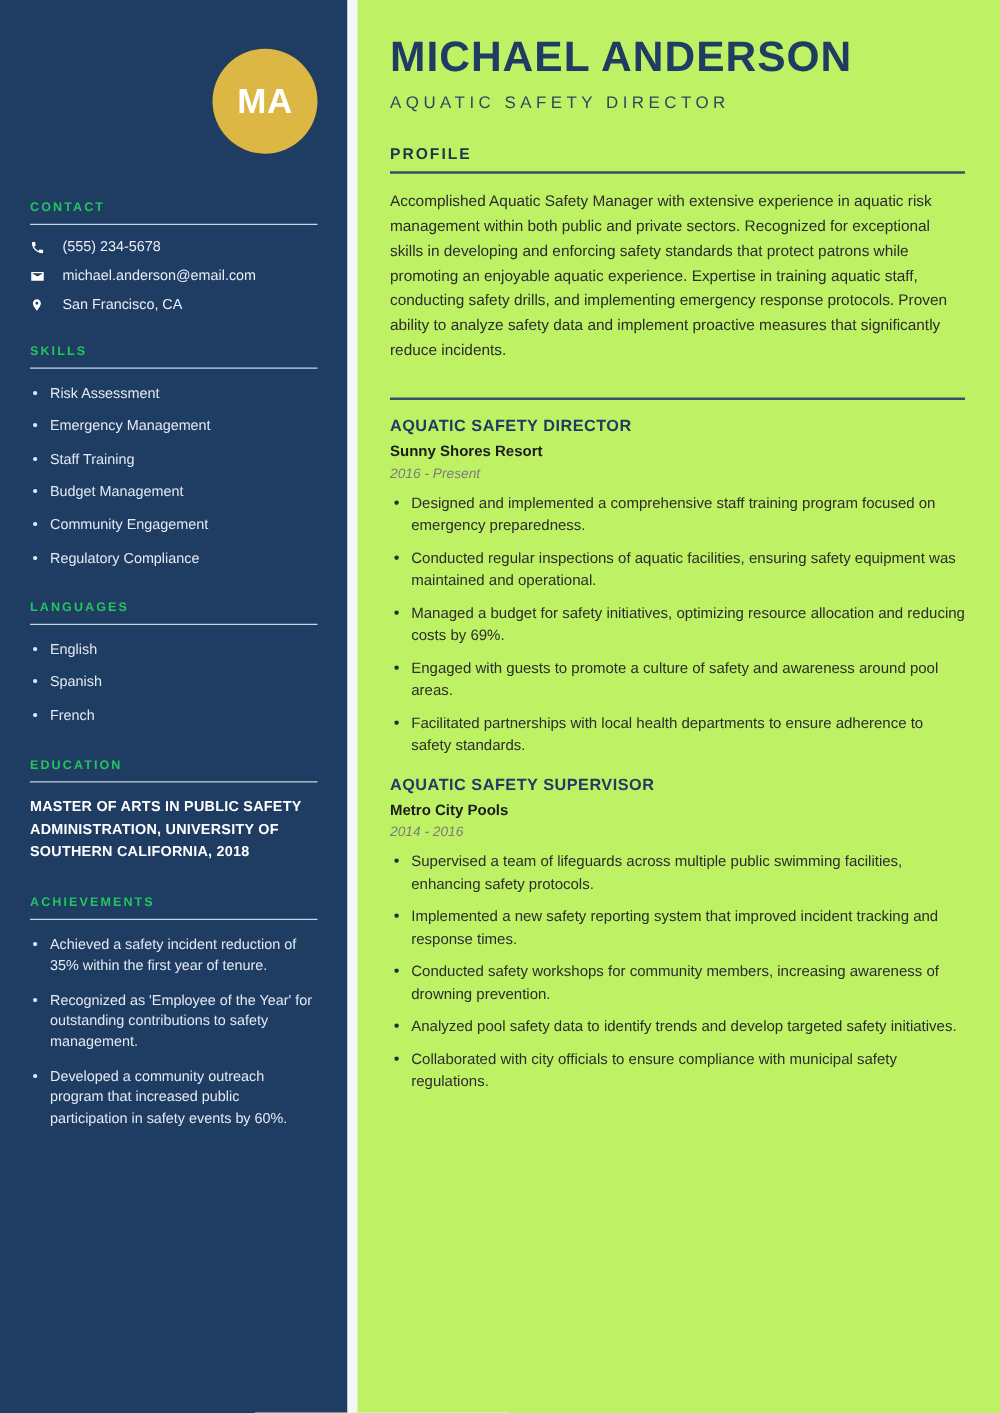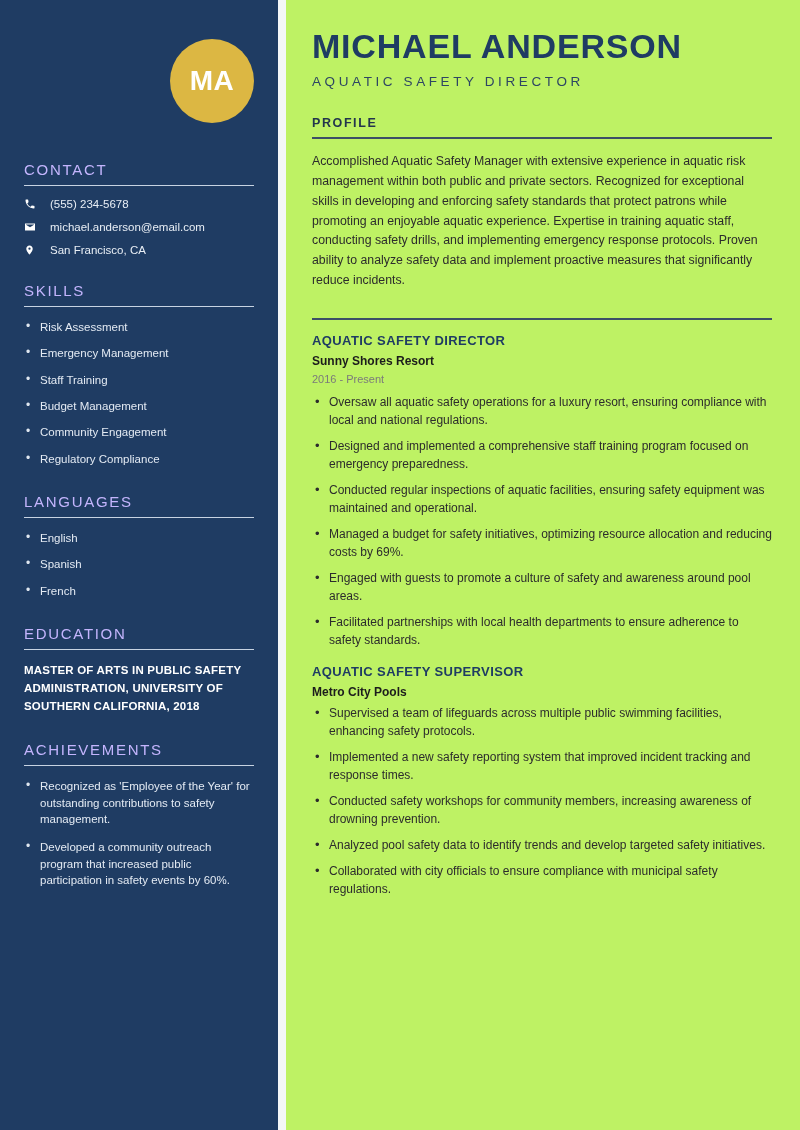--- a/index.html
+++ b/index.html
@@ -53,24 +53,24 @@
   .avatar-initials {
     font-size: 28px;
     font-weight: bold;
     color: #ffffff;
     letter-spacing: 0.5px;
   }
 
   .side-section { margin-bottom: 26px; }
 
   .side-heading {
-    font-size: 15px;
-    font-weight: normal;
+    font-size: 10px;
+    font-weight: bold;
     letter-spacing: 1.7px;
-    color: #c4b5fd;
+    color: #22c55e;
     text-transform: uppercase;
     padding-bottom: 7px;
   }
 
   .side-rule {
     height: 1px;
     background: #c7d3e2;
     margin-bottom: 12px;
   }
 
@@ -185,20 +185,21 @@
 
   .exp-company {
     font-size: 12px;
     font-weight: bold;
     color: #1c1c1c;
     margin-bottom: 5px;
   }
 
   .exp-dates {
     font-size: 11px;
+    font-style: italic;
     color: #7b7b7b;
     margin-bottom: 8px;
   }
 
   .exp-list { list-style: none; }
 
   .exp-bullet {
     position: relative;
     padding-left: 17px;
     font-size: 12px;
@@ -289,20 +290,21 @@
     <section class="side-section">
       <div class="side-heading">EDUCATION</div>
       <div class="side-rule"></div>
       <div class="edu-text">MASTER OF ARTS IN PUBLIC SAFETY ADMINISTRATION, UNIVERSITY OF SOUTHERN CALIFORNIA, 2018</div>
     </section>
 
     <section class="side-section">
       <div class="side-heading">ACHIEVEMENTS</div>
       <div class="side-rule"></div>
       <ul class="bullet-list">
+        <li class="bullet-item achieve-item">Achieved a safety incident reduction of 35% within the first year of tenure.</li>
         <li class="bullet-item achieve-item">Recognized as 'Employee of the Year' for outstanding contributions to safety management.</li>
         <li class="bullet-item achieve-item">Developed a community outreach program that increased public participation in safety events by 60%.</li>
       </ul>
     </section>
 
   </aside>
 
   <div class="gap"></div>
 
   <main class="main">
@@ -317,32 +319,32 @@
     </section>
 
     <section class="main-section">
       <div class="main-rule"></div>
 
       <div class="exp-entry">
         <div class="exp-title">AQUATIC SAFETY DIRECTOR</div>
         <div class="exp-company">Sunny Shores Resort</div>
         <div class="exp-dates">2016 - Present</div>
         <ul class="exp-list">
-          <li class="exp-bullet">Oversaw all aquatic safety operations for a luxury resort, ensuring compliance with local and national regulations.</li>
           <li class="exp-bullet">Designed and implemented a comprehensive staff training program focused on emergency preparedness.</li>
           <li class="exp-bullet">Conducted regular inspections of aquatic facilities, ensuring safety equipment was maintained and operational.</li>
           <li class="exp-bullet">Managed a budget for safety initiatives, optimizing resource allocation and reducing costs by 69%.</li>
           <li class="exp-bullet">Engaged with guests to promote a culture of safety and awareness around pool areas.</li>
           <li class="exp-bullet">Facilitated partnerships with local health departments to ensure adherence to safety standards.</li>
         </ul>
       </div>
 
       <div class="exp-entry">
         <div class="exp-title">AQUATIC SAFETY SUPERVISOR</div>
         <div class="exp-company">Metro City Pools</div>
+        <div class="exp-dates">2014 - 2016</div>
         <ul class="exp-list">
           <li class="exp-bullet">Supervised a team of lifeguards across multiple public swimming facilities, enhancing safety protocols.</li>
           <li class="exp-bullet">Implemented a new safety reporting system that improved incident tracking and response times.</li>
           <li class="exp-bullet">Conducted safety workshops for community members, increasing awareness of drowning prevention.</li>
           <li class="exp-bullet">Analyzed pool safety data to identify trends and develop targeted safety initiatives.</li>
           <li class="exp-bullet">Collaborated with city officials to ensure compliance with municipal safety regulations.</li>
         </ul>
       </div>
 
     </section>

